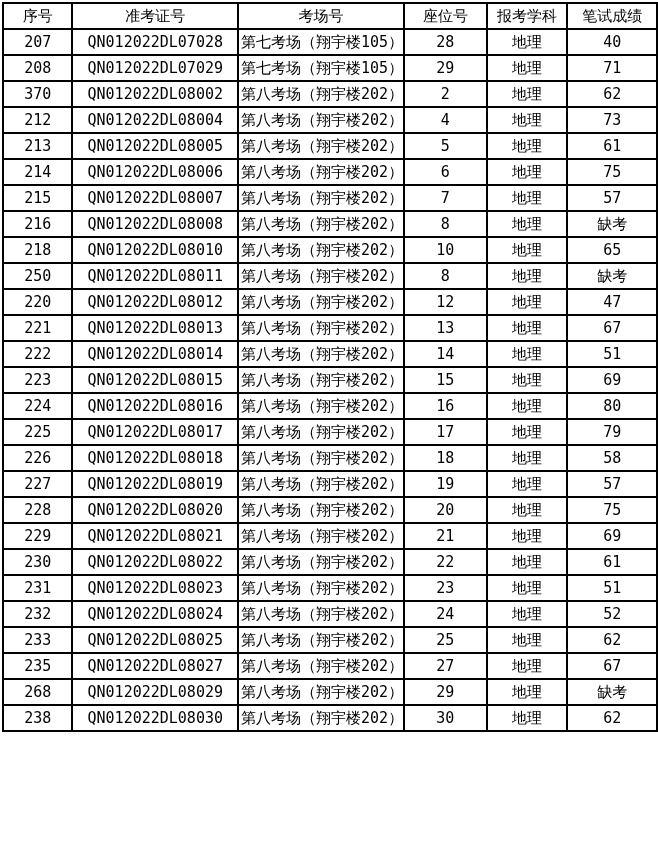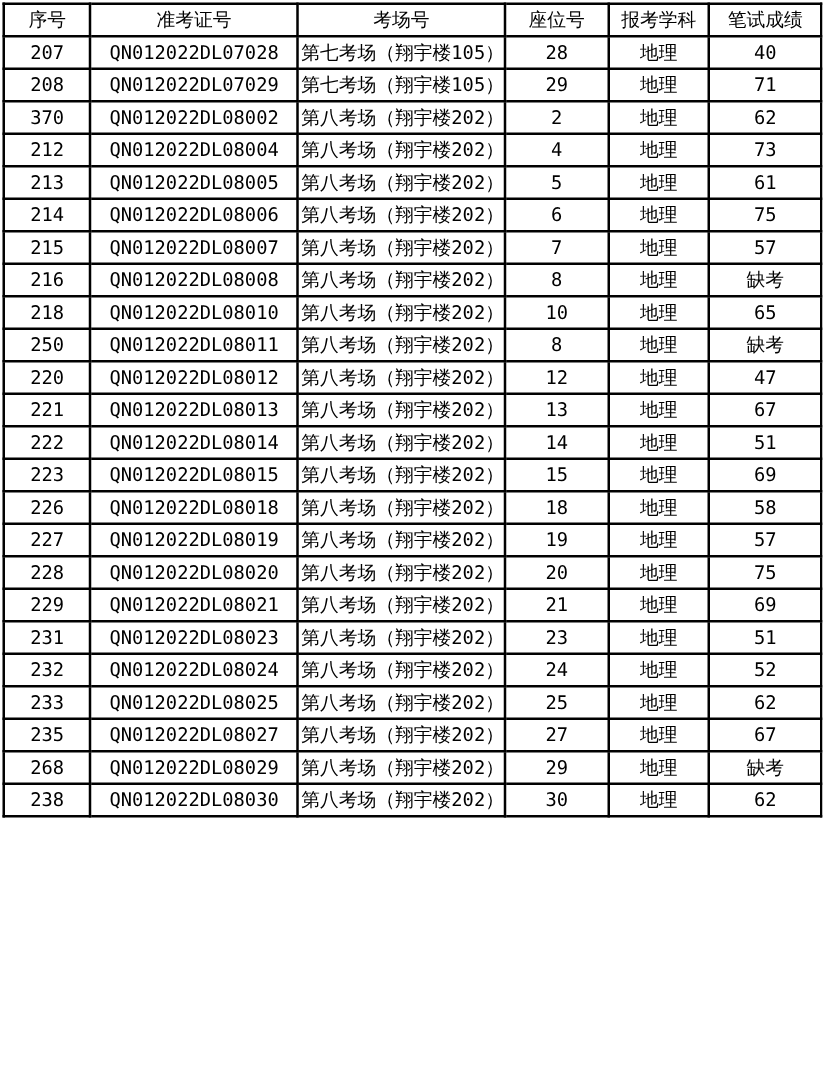--- a/index.html
+++ b/index.html
@@ -167,20 +167,36 @@
   </tr>
       <tr>
     <td>223</td>
     <td>QN012022DL08015</td>
     <td class="room-cell">第八考场（翔宇楼202）</td>
     <td>15</td>
     <td>地理</td>
     <td>69</td>
   </tr>
       <tr>
+    <td>224</td>
+    <td>QN012022DL08016</td>
+    <td class="room-cell">第八考场（翔宇楼202）</td>
+    <td>16</td>
+    <td>地理</td>
+    <td>80</td>
+  </tr>
+      <tr>
+    <td>225</td>
+    <td>QN012022DL08017</td>
+    <td class="room-cell">第八考场（翔宇楼202）</td>
+    <td>17</td>
+    <td>地理</td>
+    <td>79</td>
+  </tr>
+      <tr>
     <td>226</td>
     <td>QN012022DL08018</td>
     <td class="room-cell">第八考场（翔宇楼202）</td>
     <td>18</td>
     <td>地理</td>
     <td>58</td>
   </tr>
       <tr>
     <td>227</td>
     <td>QN012022DL08019</td>
@@ -197,20 +213,28 @@
     <td>地理</td>
     <td>75</td>
   </tr>
       <tr>
     <td>229</td>
     <td>QN012022DL08021</td>
     <td class="room-cell">第八考场（翔宇楼202）</td>
     <td>21</td>
     <td>地理</td>
     <td>69</td>
+  </tr>
+      <tr>
+    <td>230</td>
+    <td>QN012022DL08022</td>
+    <td class="room-cell">第八考场（翔宇楼202）</td>
+    <td>22</td>
+    <td>地理</td>
+    <td>61</td>
   </tr>
       <tr>
     <td>231</td>
     <td>QN012022DL08023</td>
     <td class="room-cell">第八考场（翔宇楼202）</td>
     <td>23</td>
     <td>地理</td>
     <td>51</td>
   </tr>
       <tr>

